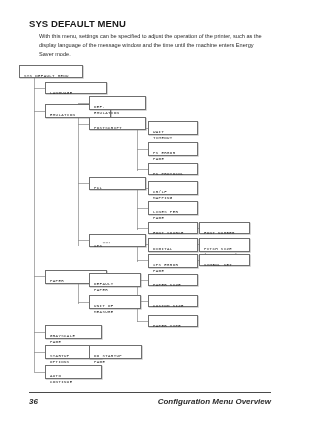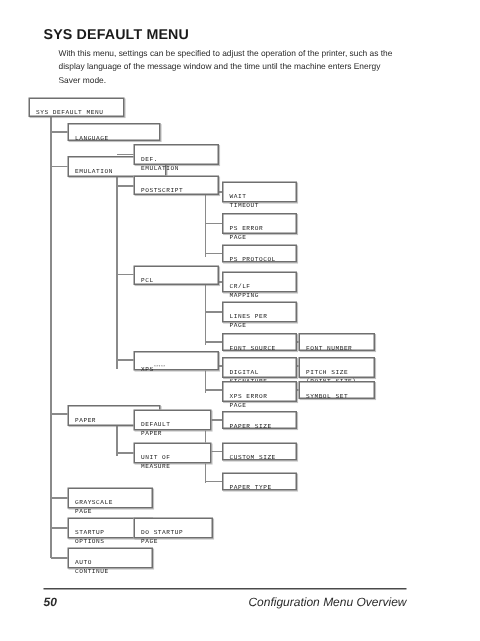--- a/index.html
+++ b/index.html
@@ -95,21 +95,21 @@
     font-style: italic;
     font-weight: bold;
     color: #2b2b2b;
   }
   #footer-section-title {
     position: absolute;
     right: 29px;
     top: 397px;
     font-size: 8px;
     font-style: italic;
-    font-weight: normal;
+    font-weight: bold;
     color: #2b2b2b;
   }
 </style>
 </head>
 <body>
 
 <div id="page-title">SYS DEFAULT MENU</div>
 
 <div id="intro-paragraph">With this menu, settings can be specified to adjust the operation of the printer, such as the display language of the message window and the time until the machine enters Energy Saver mode.</div>
 
@@ -289,14 +289,14 @@
   </div>
 
   <div class="node" style="left:89px; top:345px; width:53px; height:14px;">
     <span>DO STARTUP
 PAGE</span>
   </div>
 
 </div>
 
 <div id="footer-rule"></div>
-<div id="footer-page-number">50</div>
+<div id="footer-page-number">36</div>
 <div id="footer-section-title">Configuration Menu Overview</div>
 
 </body></html>

